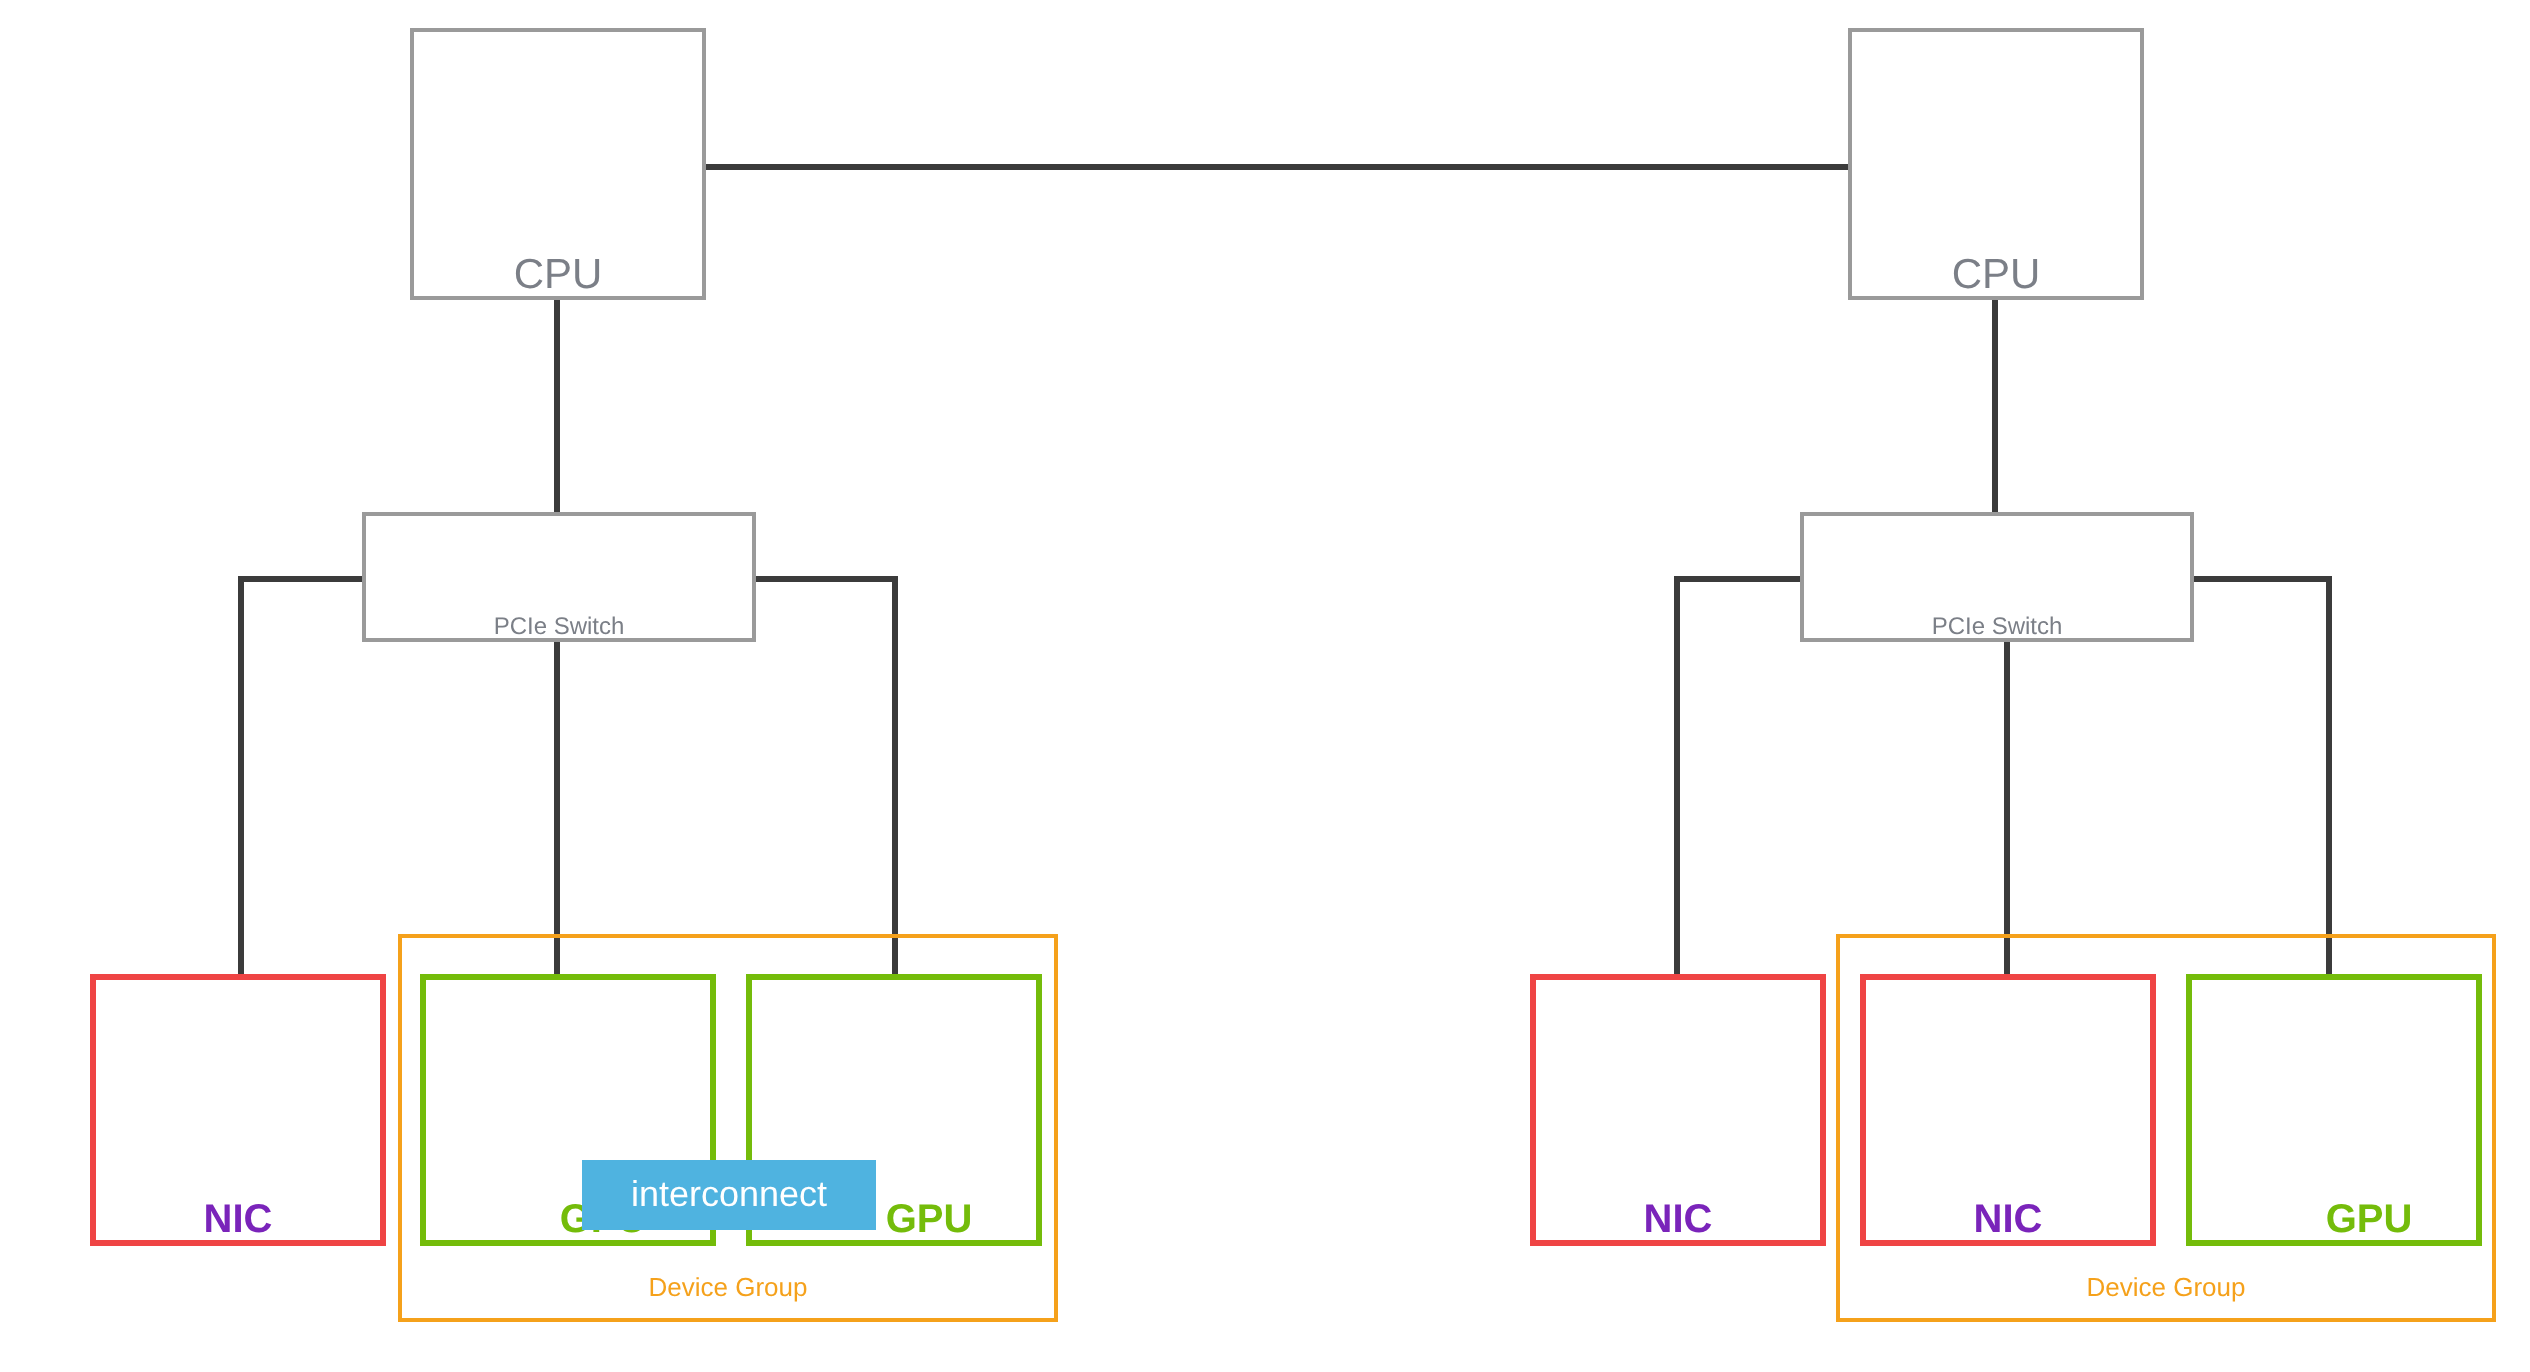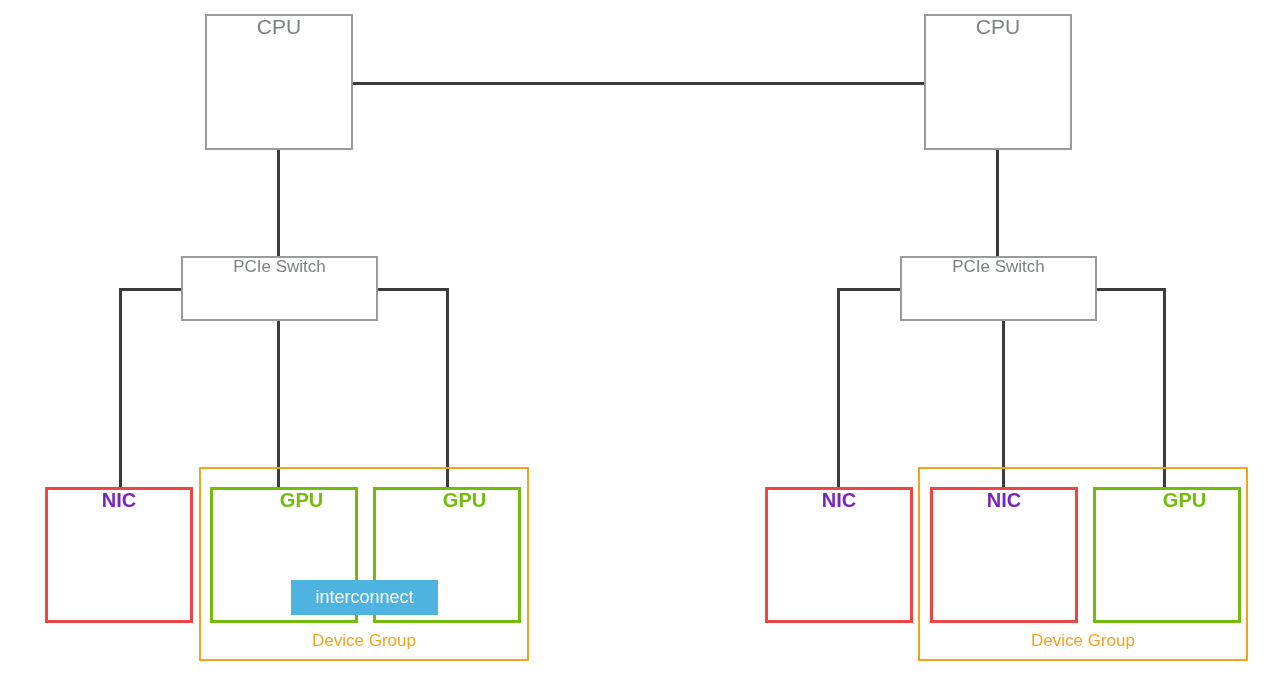--- a/index.html
+++ b/index.html
@@ -15,40 +15,40 @@
     width: 1265px;
     height: 686px;
     background: #ffffff;
     overflow: hidden;
   }
   
   .node {
     position: absolute;
     box-sizing: border-box;
     display: flex;
-    align-items: flex-start;
+    align-items: flex-end;
     justify-content: center;
     background: #ffffff;
   }
   .node .lbl {
     line-height: 1;
     white-space: nowrap;
     pointer-events: none;
   }
   
   .node.grey {
     border: 2px solid #9a9a9a;
   }
   .node.grey .lbl {
     color: #7b7f87;
     font-size: 21px;
     font-weight: 400;
   }
   .node.grey.small .lbl {
-    font-size: 17px;
+    font-size: 12px;
   }
   
   .node.nic {
     border: 3px solid #ef4444;
   }
   .node.nic .lbl {
     color: #7a24ba;
     font-size: 20px;
     font-weight: bold;
   }
@@ -65,21 +65,21 @@
   
   .group {
     position: absolute;
     box-sizing: border-box;
     border: 2px solid #f5a11b;
     background: transparent;
   }
   .group-label {
     position: absolute;
     color: #f5a11b;
-    font-size: 17px;
+    font-size: 13px;
     white-space: nowrap;
     text-align: center;
   }
   
   .interconnect {
     position: absolute;
     box-sizing: border-box;
     background: #4fb3e0;
     display: flex;
     align-items: center;

